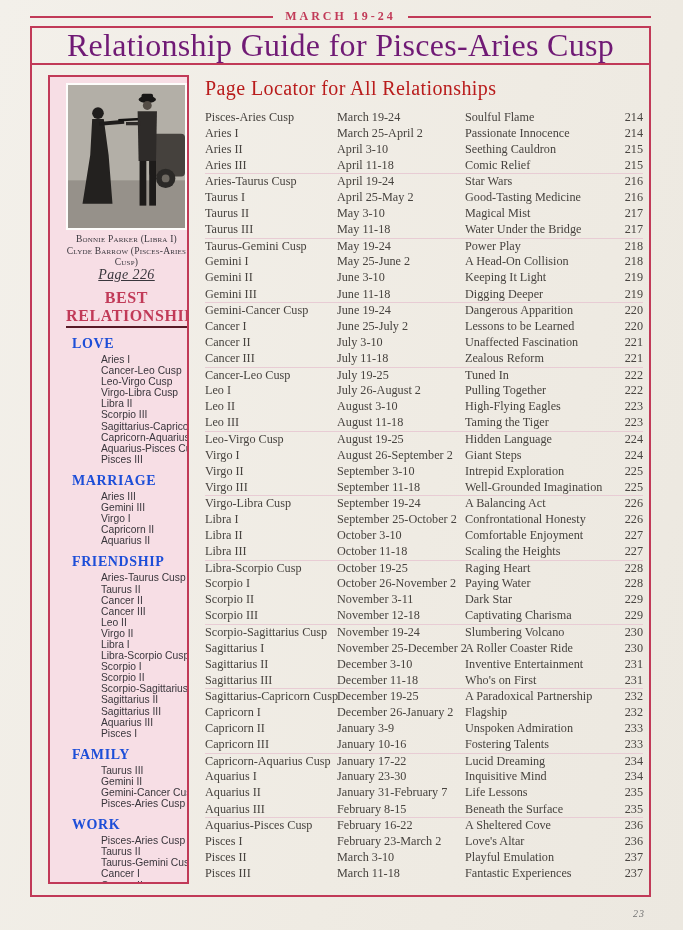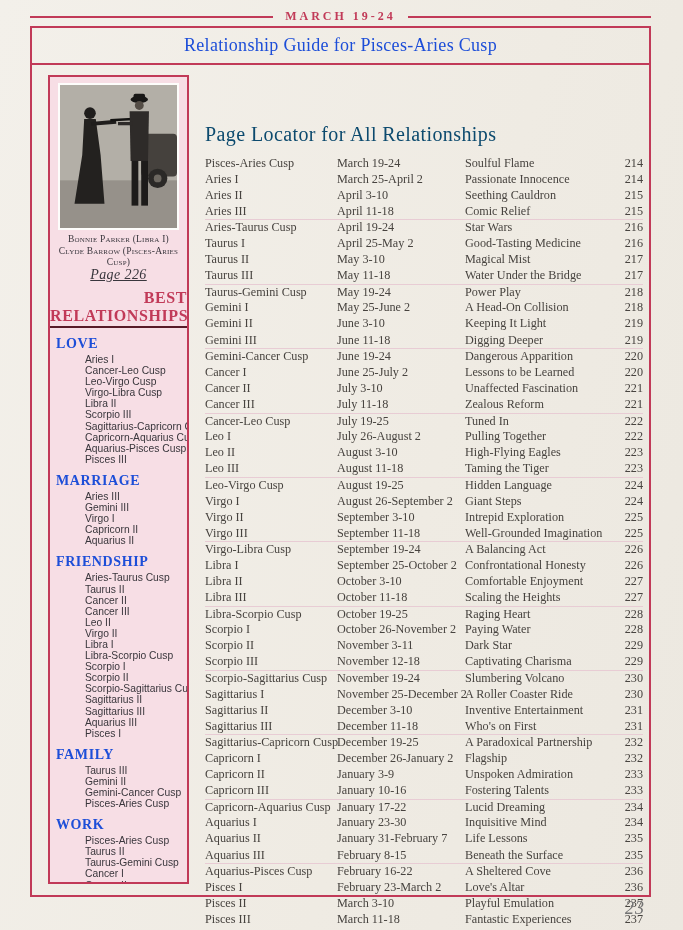--- a/index.html
+++ b/index.html
@@ -22,80 +22,80 @@
   }
   .frame {
     position:absolute; left:30px; right:32px; top:26px; bottom:33px;
     border:2px solid #c13a58;
   }
   .title-bar {
     height:37px; border-bottom:2px solid #c13a58;
     display:flex; align-items:center; justify-content:center;
   }
   .page-title {
-    font-size:18px; color:#1d4ed8; letter-spacing:0.3px; white-space:nowrap;
+    font-size:32px; color:#701a75; letter-spacing:0.3px; white-space:nowrap;
   }
   .content { position:relative; height:calc(100% - 37px); }
 
   
   .sidebar {
     position:absolute; left:16px; top:10px; width:141px; height:809px;
     background:#f7dee5; border:2px solid #c13a58;
     overflow:hidden;
+    padding-left:16px;
   }
   .photo {
     width:121px; height:147px; margin:6px auto 4px auto;
     border:2px solid #fdfdfb; display:block; background:#b5b1a9;
   }
   .caption { text-align:center; font-variant:small-caps; font-size:9.5px;
     line-height:11.5px; color:#39363d; letter-spacing:0.2px; }
   .caption .page-ref {
     font-variant:normal; font-style:italic; font-size:14px;
     text-decoration:underline; letter-spacing:0.4px;
   }
   .best-heading {
-    margin-top:9px; text-align:right; color:#c13a58; font-weight:bold;
+    margin-top:9px; text-align:center; color:#c13a58; font-weight:bold;
     font-size:16px; line-height:18px; letter-spacing:0.6px;
   }
   .best-heading .u {
     display:inline-block; border-bottom:2.5px solid #571b28; padding-bottom:1px;
   }
   .section { margin:8px 4px 0 6px; }
   .section-title {
     color:#1d4ed8; font-weight:bold; font-size:14px;
     letter-spacing:0.6px; margin-bottom:2px;
   }
   .section-items { list-style:none; }
   .side-item {
     font-family:"Liberation Sans", sans-serif;
     font-size:10.3px; line-height:11.1px; color:#39363c;
     padding-left:29px; white-space:nowrap;
   }
 
   
   .main { position:absolute; left:173px; top:12px; width:438px; }
   .locator-heading {
-    color:#0c4a6e; font-size:20px; letter-spacing:0.4px; margin-bottom:9px;
+    color:#b91c1c; font-size:20px; letter-spacing:0.4px; margin-bottom:9px;
     white-space:nowrap;
-    margin-top:46px;
   }
   .rows {}
   .row {
     display:flex; align-items:center; height:16.1px;
     font-size:12.2px; color:#47433f; white-space:nowrap;
   }
   .row.sep { border-top:1px solid #e8ccd4; }
   .c-name  { width:132px; overflow:visible; }
   .c-dates { width:128px; overflow:visible; }
   .c-title { flex:1; overflow:visible; }
   .c-page  { width:38px; text-align:right; }
 
   .folio {
     position:absolute; right:38px; bottom:11px;
-    font-style:italic; font-size:18px; color:#737373; letter-spacing:1px;
+    font-style:italic; font-size:10px; color:#737373; letter-spacing:1px;
   }
 </style>
 </head>
 <body>
 
 <div class="top-rule-row">
   <div class="rule"></div>
   <div class="date-label">MARCH 19-24</div>
   <div class="rule"></div>
 </div>

